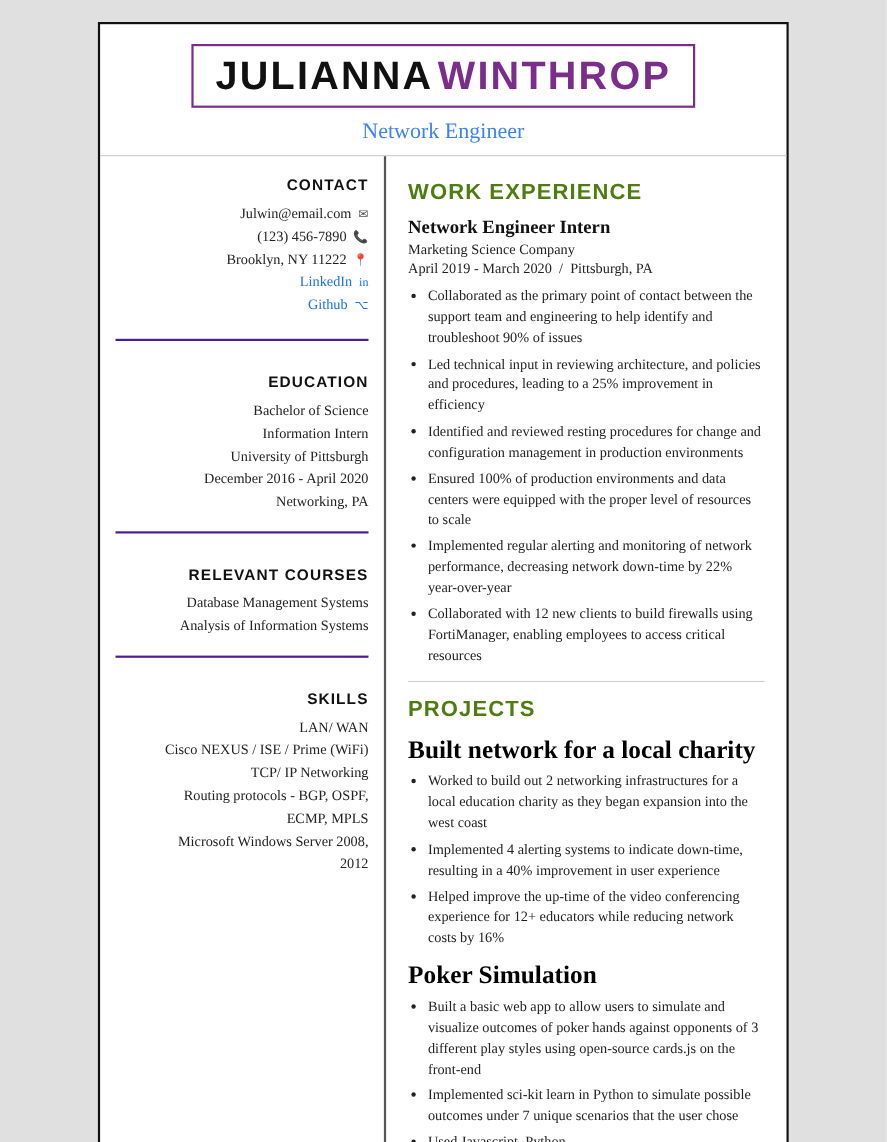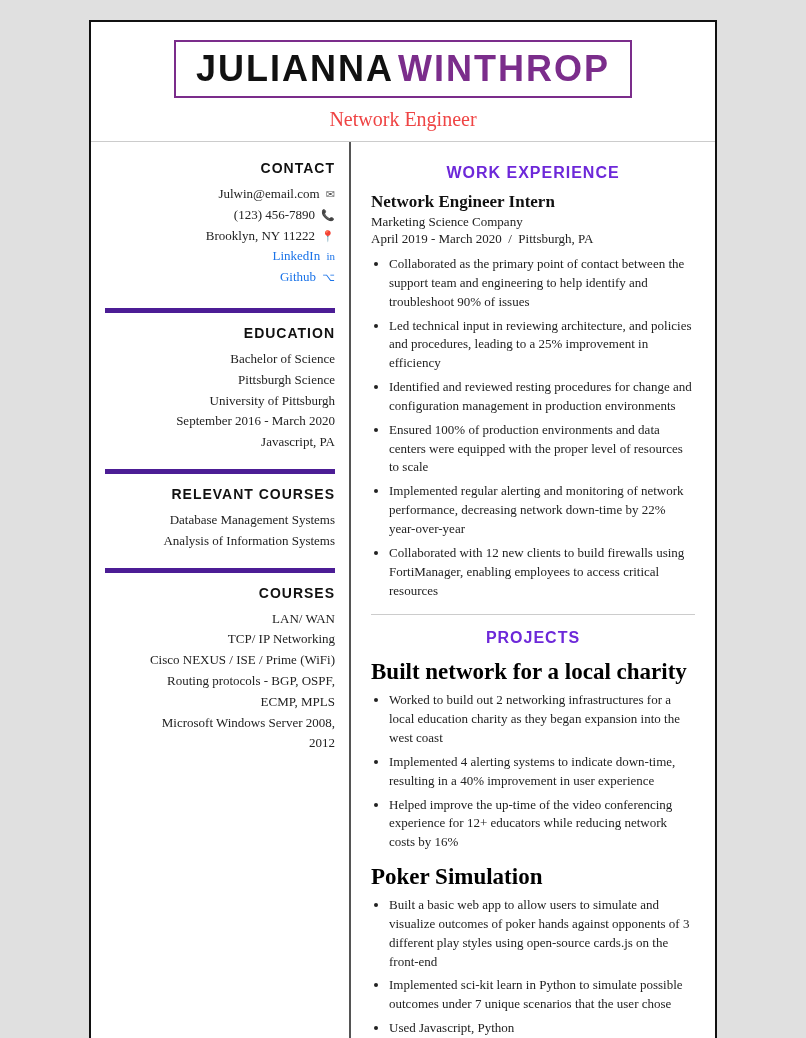--- a/index.html
+++ b/index.html
@@ -39,21 +39,21 @@
     }
     .name-last {
       font-family: Arial, sans-serif;
       font-size: 36px;
       font-weight: 900;
       color: #7b2d8b;
       letter-spacing: 2px;
     }
     .title {
       font-size: 20px;
-      color: #ef4444;
+      color: #3b82f6;
       font-family: Georgia, serif;
       font-weight: normal;
       margin-top: 4px;
     }
     
     .body-container {
       display: flex;
       border-top: 1px solid #ccc;
     }
     
@@ -88,40 +88,39 @@
     }
     .icon-inline {
       font-size: 11px;
       margin-left: 3px;
       color: #555;
     }
     .icon-inline.link {
       color: #1a73e8;
     }
     .divider-section {
-      border-top: 5px solid #4c1d95;
+      border-top: 2px solid #4c1d95;
       margin-bottom: 16px;
-      padding-top: 12px;
+      padding-top: 29px;
     }
     
     .main-content {
       flex: 1;
       padding: 18px 20px 18px 20px;
       font-family: Georgia, serif;
       font-size: 13px;
     }
     .section-heading {
       font-family: Arial, sans-serif;
       font-weight: 900;
-      font-size: 16px;
-      color: #6d28d9;
+      font-size: 20px;
+      color: #4d7c0f;
       letter-spacing: 1px;
       margin-bottom: 10px;
       margin-top: 4px;
-      text-align: center;
     }
     .job-title {
       font-size: 17px;
       font-weight: bold;
       font-family: Georgia, serif;
       color: #111;
       margin-bottom: 2px;
     }
     .company-name {
       font-size: 13px;
@@ -193,37 +192,37 @@
         </div>
         <div class="sidebar-item link">
           <span>Github</span>
           <span class="icon-inline link">⌥</span>
         </div>
       </div>
 
       <div class="sidebar-section divider-section">
         <div class="sidebar-section-title">EDUCATION</div>
         <div class="sidebar-item">Bachelor of Science</div>
-        <div class="sidebar-item">Pittsburgh Science</div>
+        <div class="sidebar-item">Information Intern</div>
         <div class="sidebar-item">University of Pittsburgh</div>
-        <div class="sidebar-item">September 2016 - March 2020</div>
-        <div class="sidebar-item">Javascript, PA</div>
+        <div class="sidebar-item">December 2016 - April 2020</div>
+        <div class="sidebar-item">Networking, PA</div>
       </div>
 
       <div class="sidebar-section divider-section">
         <div class="sidebar-section-title">RELEVANT COURSES</div>
         <div class="sidebar-item">Database Management Systems</div>
         <div class="sidebar-item">Analysis of Information Systems</div>
       </div>
 
       <div class="sidebar-section divider-section">
-        <div class="sidebar-section-title">COURSES</div>
+        <div class="sidebar-section-title">SKILLS</div>
         <div class="sidebar-item">LAN/ WAN</div>
+        <div class="sidebar-item">Cisco NEXUS / ISE / Prime (WiFi)</div>
         <div class="sidebar-item">TCP/ IP Networking</div>
-        <div class="sidebar-item">Cisco NEXUS / ISE / Prime (WiFi)</div>
         <div class="sidebar-item">Routing protocols - BGP, OSPF,<br>ECMP, MPLS</div>
         <div class="sidebar-item">Microsoft Windows Server 2008,<br>2012</div>
       </div>
 
     </div>
 
     <div class="main-content">
 
       <div class="section-heading">WORK EXPERIENCE</div>
 

